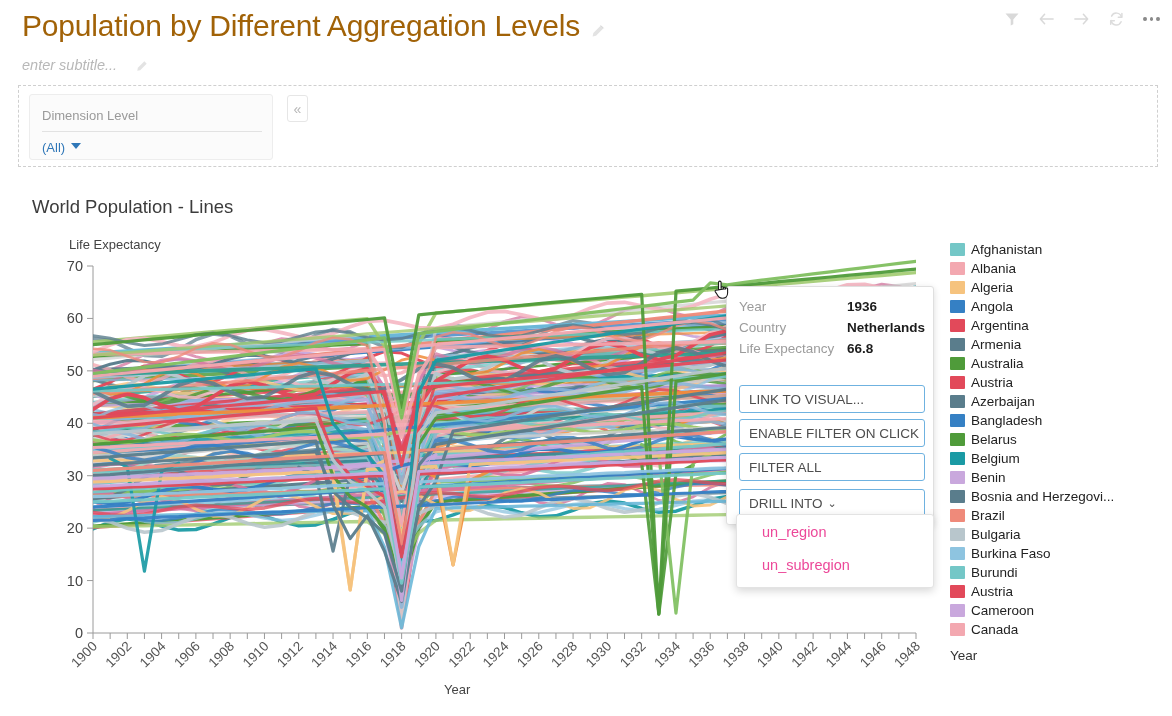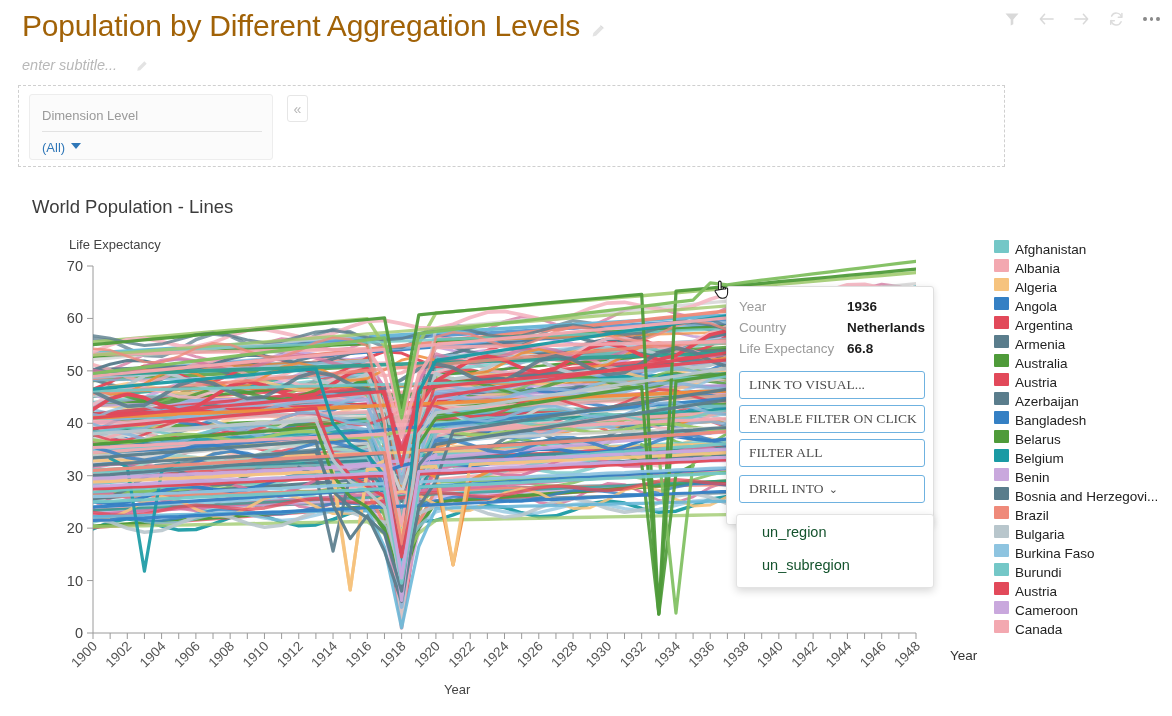--- a/index.html
+++ b/index.html
@@ -30,21 +30,21 @@
   .subtitle-pencil { position:absolute; left:135px; top:60px; }
 
   .header-icons { position: absolute; right: 12px; top: 10px; display:flex; gap:18px; align-items:center; }
   .hicon { width:17px; height:17px; color:#d8d8d8; display:flex; align-items:center; justify-content:center; cursor:pointer; }
   .hicon svg { display:block; }
   .dots { display:flex; gap:3px; align-items:center; }
   .dots i { width:4px; height:4px; border-radius:50%; background:#8a8a8a; display:block; }
 
   
   .filter-bar {
-    position:absolute; left:18px; top:85px; width:987px; height:82px;
+    position:absolute; left:18px; top:85px; width:1140px; height:82px;
     border:1px dashed #cfcfcf; background:#fff;
   }
   .filter-card {
     position:absolute; left:10px; top:8px; width:244px; height:66px;
     background:#fbfbfb; border:1px solid #ededed; border-radius:3px;
   }
   .filter-label {
     position:absolute; left:12px; top:13px; font-size:13px; color:#9a9a9a;
     white-space:nowrap;
   }
@@ -61,50 +61,50 @@
 
   
   .chart-title { position:absolute; left:32px; top:196px; font-size:18.5px; color:#3c3c3c; }
   .y-axis-title { position:absolute; left:69px; top:237px; font-size:13px; color:#444; }
   .x-axis-title { position:absolute; left:444px; top:682px; font-size:13px; color:#444; }
   .chart-svg { position:absolute; left:0; top:225px; }
   .more-link { position:absolute; left:950px; top:648px; font-size:13.5px; color:#333; cursor:pointer; }
 
   
   .legend { position:absolute; left:950px; top:240px; width:220px; }
-  .legend-row { display:flex; align-items:flex-start; height:19px; cursor:pointer;margin-left:44px; }
+  .legend-row { display:flex; align-items:center; height:19px; cursor:pointer; }
   .legend-sw { width:15px; height:13px; flex:0 0 15px; margin-right:6px; border-radius:1px; }
   .legend-txt { font-size:13.5px; color:#222; white-space:nowrap; line-height:19px; }
 
   
   .tip {
     position:absolute; left:726px; top:286px; width:208px; height:239px;
     background:#fff; border:1px solid #dfdfdf; border-radius:3px;
     box-shadow:0 2px 7px rgba(0,0,0,0.14);
   }
   .tip-rows { position:absolute; left:12px; top:12px; width:186px; }
   .tip-row { display:flex; align-items:baseline; height:21px; }
   .tip-k { font-size:13.5px; color:#9c9c9c; width:108px; flex:0 0 108px; white-space:nowrap; }
   .tip-v { font-size:13.5px; color:#1c1c1c; font-weight:bold; white-space:nowrap; }
-  .tip-btns { position:absolute; left:12px; top:84px; width:186px;font-family:Liberation Serif, serif; }
+  .tip-btns { position:absolute; left:12px; top:98px; width:186px; }
   .tip-btn {
     height:28px; margin-bottom:6px; border:1px solid #6fb2e0; border-radius:3px;
     background:#fff; display:flex; align-items:center; padding-left:9px;
     font-size:13.5px; color:#4e4e4e; cursor:pointer; white-space:nowrap;
   }
   .tip-btn.drill { margin-top:8px; }
   .chev { margin-left:5px; font-size:11px; color:#4e4e4e; }
   .submenu {
     position:absolute; left:736px; top:514px; width:198px; height:74px;
     background:#fff; border:1px solid #e3e3e3; border-radius:3px;
     box-shadow:0 3px 9px rgba(0,0,0,0.16);
   }
   .submenu-item {
     height:33px; display:flex; align-items:center; padding-left:25px;
-    font-size:14.5px; color:#14532d; cursor:pointer; white-space:nowrap;
+    font-size:14.5px; color:#ec4899; cursor:pointer; white-space:nowrap;
   }
   .cursor-hand { position:absolute; left:713px; top:279px; width:18px; height:22px; }
 </style>
 </head>
 <body>
 <div id="app">
 
 <div class="page-title">Population by Different Aggregation Levels</div>
 <span class="pencil title-pencil">
   <svg width="15" height="15" viewBox="0 0 16 16">

